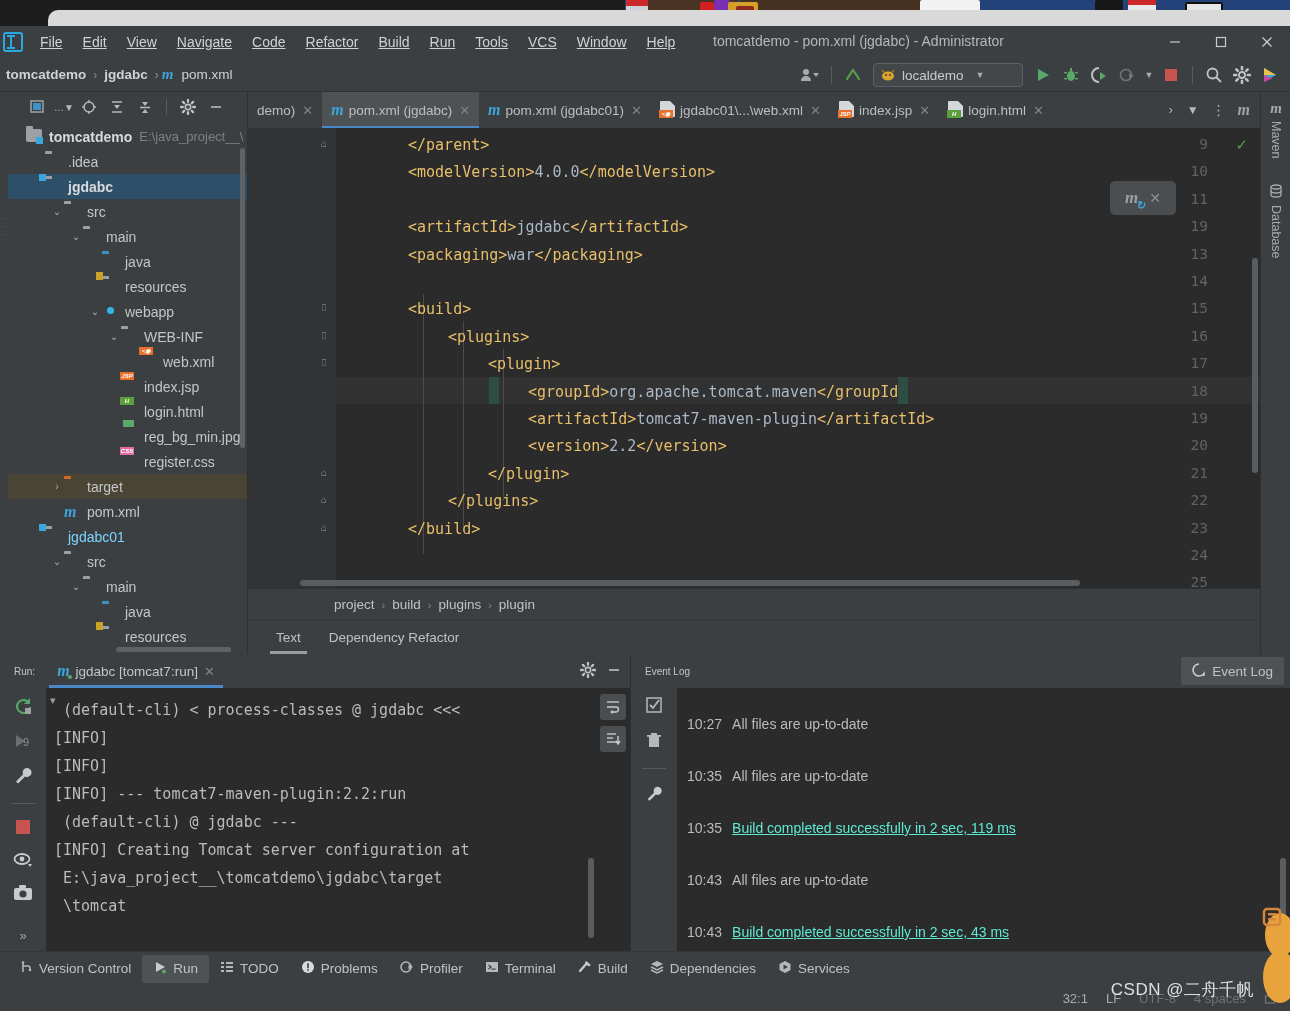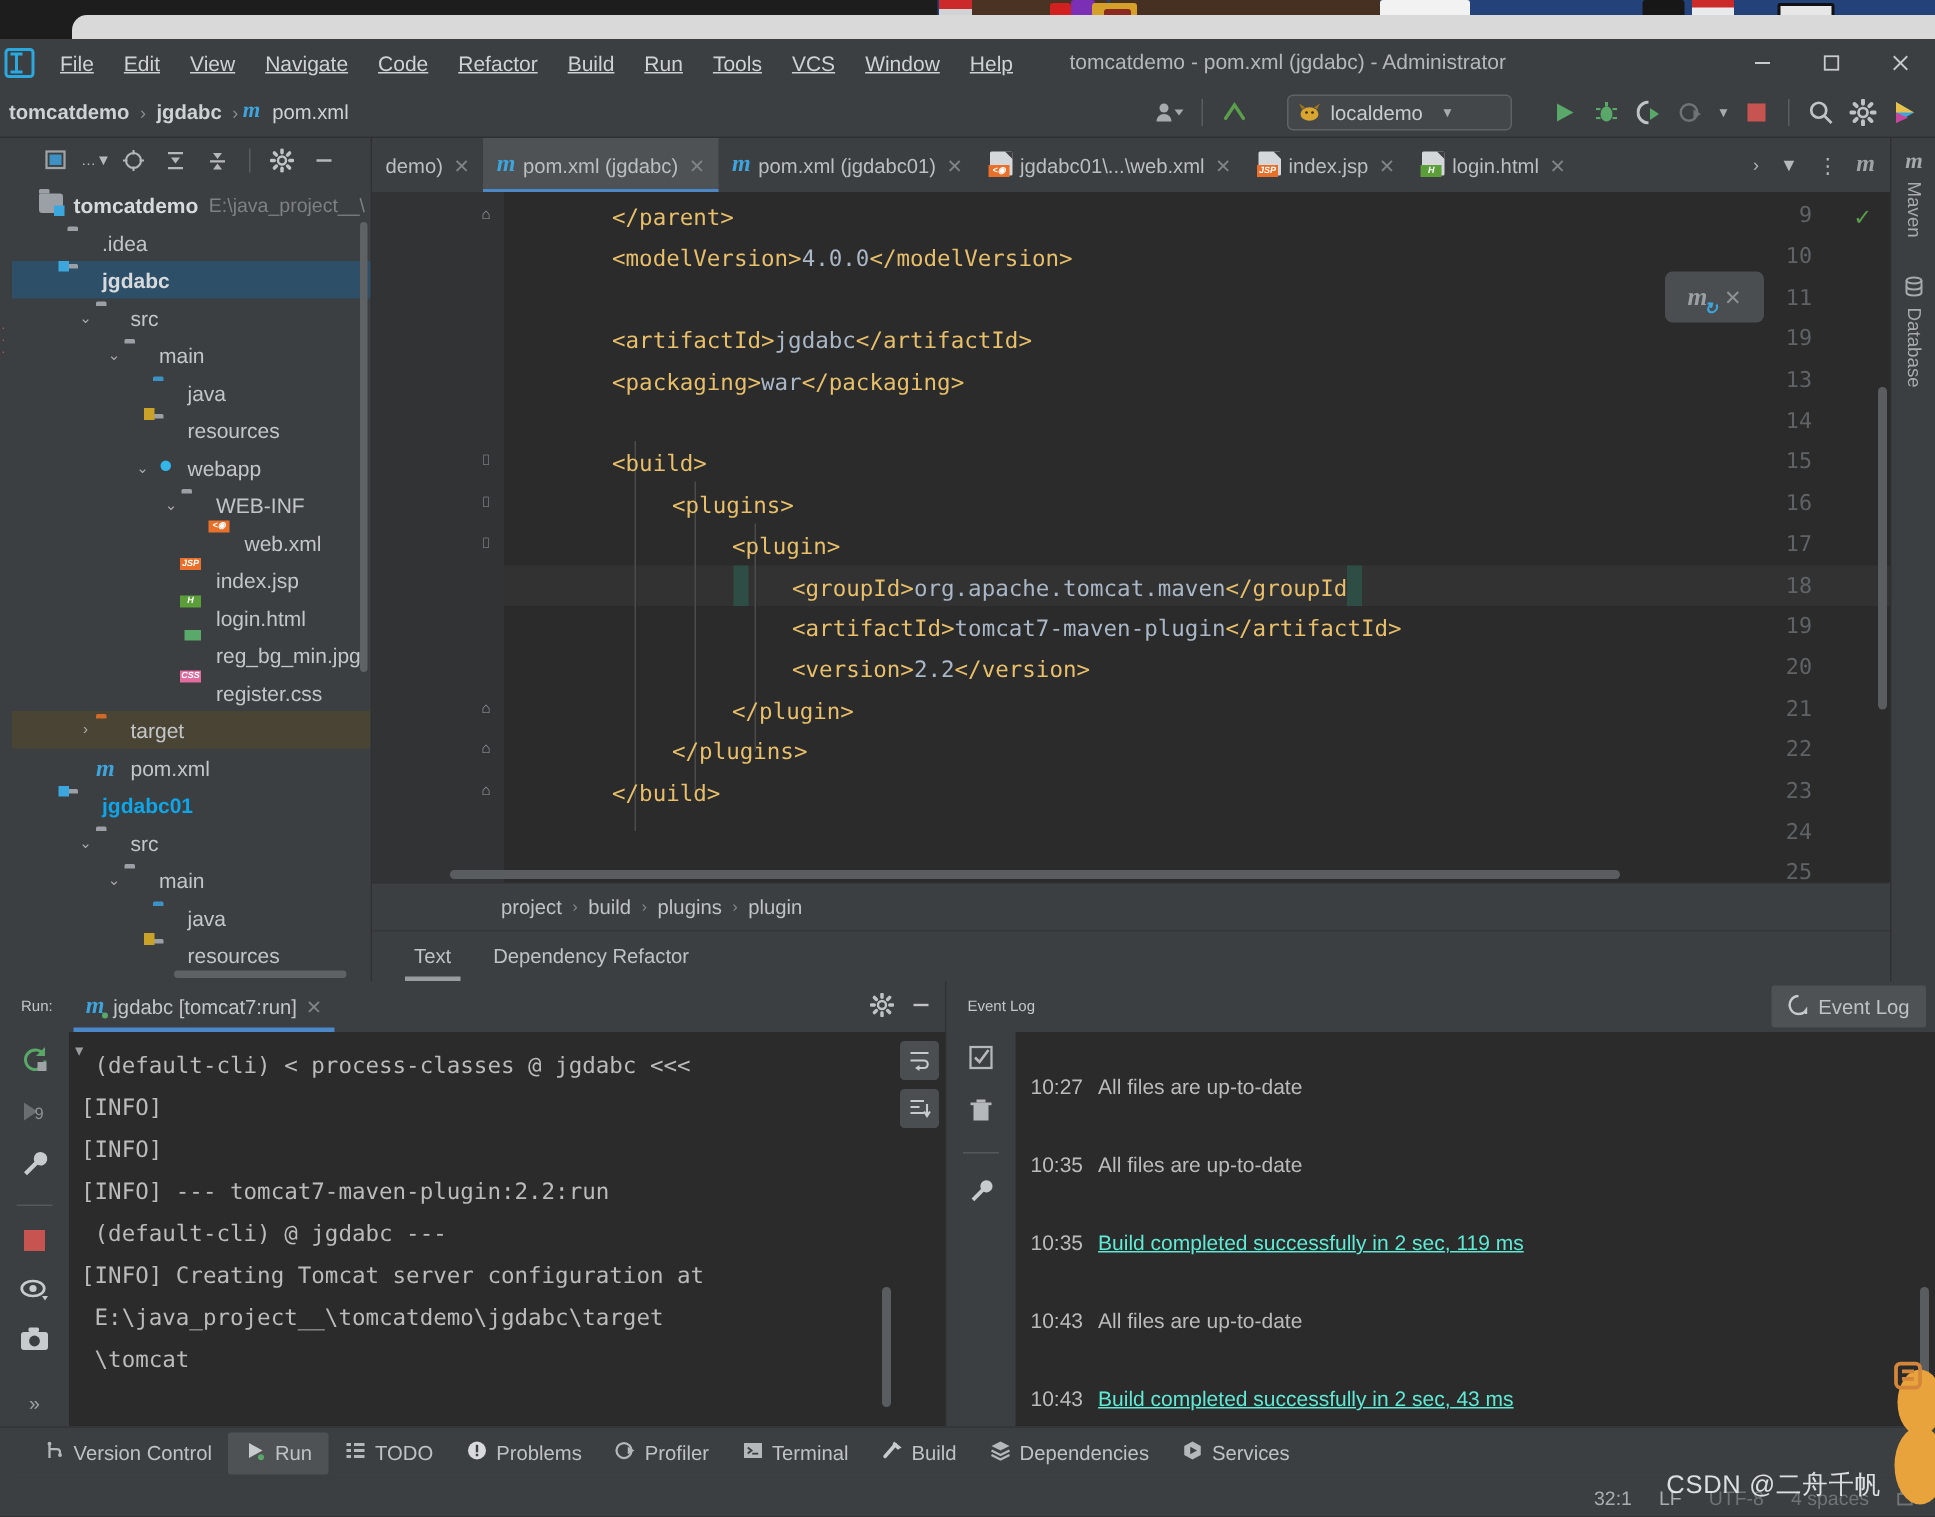--- a/index.html
+++ b/index.html
@@ -82,21 +82,21 @@
   .crumbs { display:flex; align-items:center; padding-left: 2px; }
   .crumb { font-size: 13.5px; color:#cfd2d4; padding: 2px 4px; white-space:nowrap; }
   .crumb-sep { color:#8b8f91; margin: 0 3px; font-size: 12px; }
   .crumb-mvn { color:#3ea4dd; font-style: italic; font-weight:700; font-family:"Liberation Serif", serif; font-size:15px; margin-right:4px;}
   .tb-right { position:absolute; right: 6px; top:0; height:34px; display:flex; align-items:center; gap: 0px; }
   .tbtn { width: 28px; height: 28px; display:flex; align-items:center; justify-content:center; }
   .vsep { width:1px; height:18px; background:#5a5d5f; margin: 0 7px; }
   .runcfg {
     display:flex; align-items:center; gap:6px; height: 24px;
     border:1px solid #5e6264; border-radius: 4px; padding: 0 8px 0 6px;
-    background: #43474a; margin: 0 21px; min-width: 150px;
+    background: #43474a; margin: 0 6px; min-width: 150px;
   }
   .runcfg .name { font-size: 13.5px; color:#c9cccd; }
   .cat { width:16px; height:14px; position:relative; }
 
   
   .body { position:relative; height: 893px; }
 
   
   .left-strip {
     position:absolute; left:0; top:0; width:8px; height:893px; background:#3c3f41;
@@ -230,21 +230,21 @@
   .evlog-body { flex:1; position:relative; background:#2b2b2b; display:flex; }
   .evlog-strip { width:46px; background:#3c3f41; display:flex; flex-direction:column; align-items:center; padding-top:8px; gap:14px;}
   .evlog-text { flex:1; position:relative; padding-left:10px; overflow:hidden;}
   .evrow { position:absolute; font-size:14px; color:#bbbbbb; white-space:nowrap;}
   .evrow .t { color:#bbbbbb; }
   .evrow .lnk { color:#5eead4; text-decoration:underline; margin-left:10px;}
   .evrow .msg { margin-left:10px; }
   .evlog-vscroll { position:absolute; right:4px; top:170px; width:6px; height:90px; background:#5a5d5f; border-radius:3px; }
 
   
-  .tw-bar { position:absolute; left:0; top:297px; width:1290px; height:34px; background:#3c3f41; display:flex; align-items:center; padding-left:18px; border-top:1px solid #333638;}
+  .tw-bar { position:absolute; left:0; top:297px; width:1290px; height:34px; background:#3c3f41; display:flex; align-items:center; padding-left:8px; border-top:1px solid #333638;}
   .tw { display:flex; align-items:center; gap:6px; padding:0 11px; height:28px; font-size:13.5px; color:#bfc2c4; }
   .tw.active { background:#4e5254; border-radius:2px;}
   .tw-right { position:absolute; right:6px; top:3px; display:flex; align-items:center;}
 
   
   .statusbar { position:absolute; left:0; top:985px; width:1290px; height:26px; background:#3c3f41; display:flex; align-items:center;}
   .sb-left { padding-left:10px; color:#8d9194; font-size:12px;}
   .sb-right { position:absolute; right:14px; display:flex; align-items:center; gap:18px; font-size:13px; color:#a9acae;}
   .sb-right .dim { color:#6f7375;}
   .watermark {
@@ -580,21 +580,21 @@
             <div class="row">
               <span style="display:inline-block;width:42px"></span>
               <span class="arrow"></span>
               <span class="ico"><span class="m-ico">m</span></span>
               <span class="lbl">pom.xml</span>
             </div>
             <div class="row">
               <span style="display:inline-block;width:23px"></span>
               <span class="arrow"></span>
               <span class="ico"><span class="f-gray"><i class="badge-blue"></i></span></span>
-              <span class="lbl" style="font-weight:700;color:#0ea5e9">jgdabc01</span>
+              <span class="lbl" style="font-weight:400;color:#7dd3fc">jgdabc01</span>
             </div>
             <div class="row">
               <span style="display:inline-block;width:42px"></span>
               <span class="arrow">⌄</span>
               <span class="ico"><span class="f-gray"></span></span>
               <span class="lbl">src</span>
             </div>
             <div class="row">
               <span style="display:inline-block;width:61px"></span>
               <span class="arrow">⌄</span>

